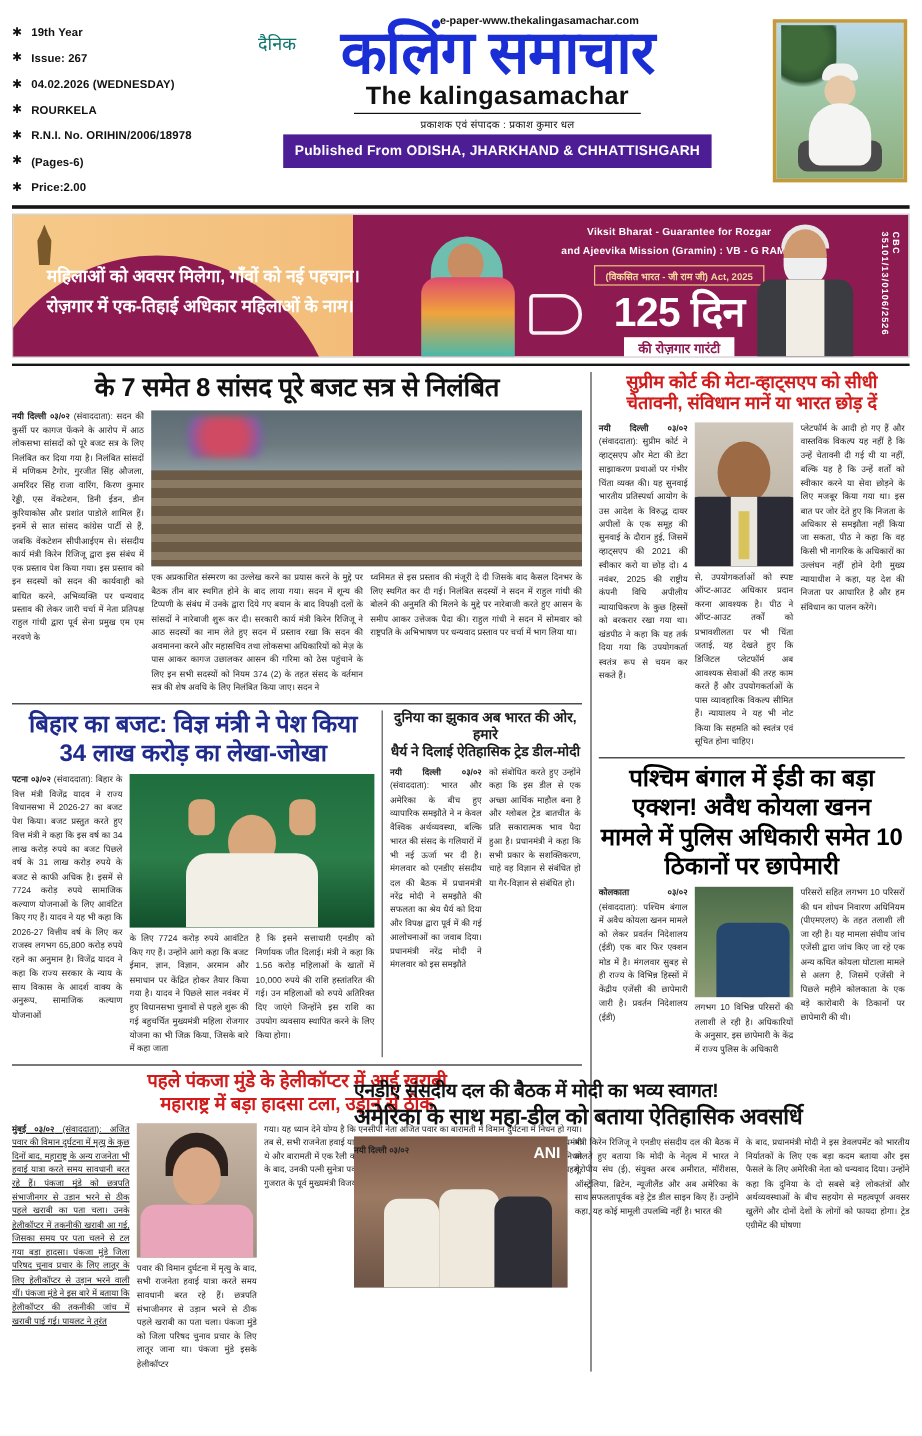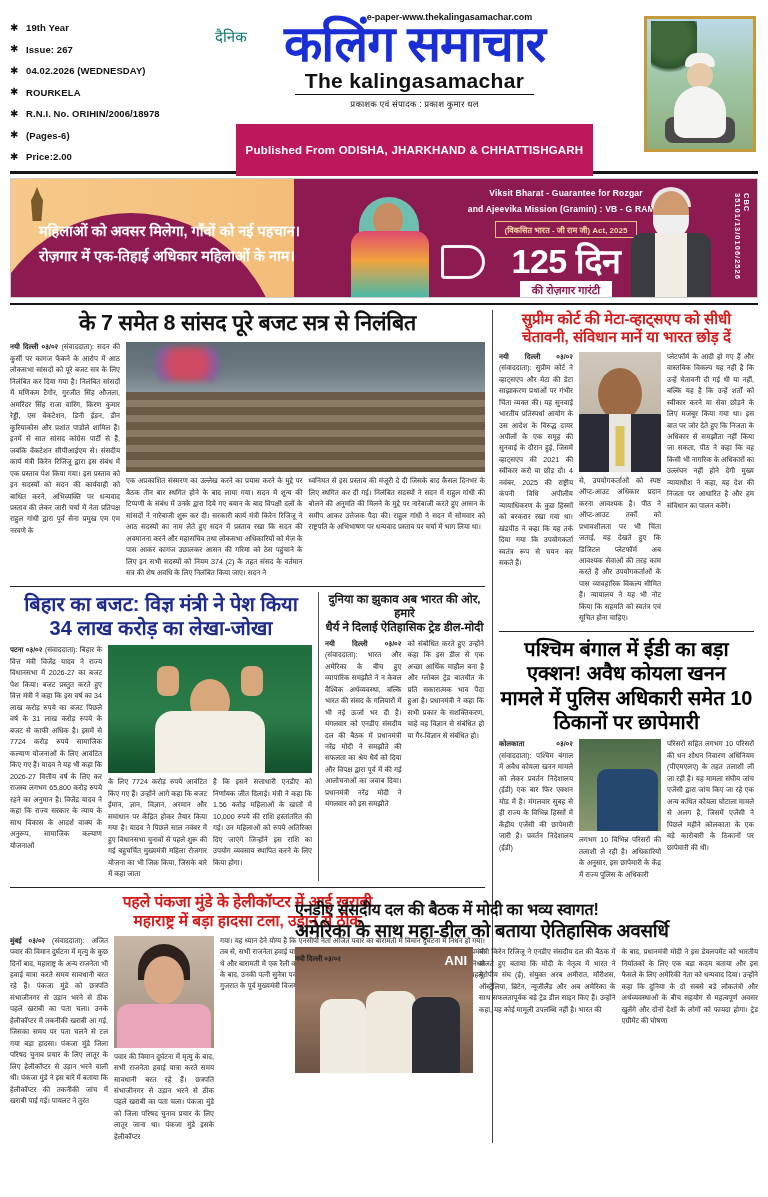--- a/index.html
+++ b/index.html
@@ -20,22 +20,22 @@
   .mh-center { flex: 1; text-align: center; position: relative; padding-top: 4px; }
   .mh-epaper { font-size: 9px; font-weight: bold; color: #111; text-align: center;
                margin-left: 70px; margin-bottom: 2px; }
   .mh-dainik { font-size: 15px; font-weight: normal; color: #0f766e;
                position: absolute; left: 18px; top: 18px; margin-left: 12px; }
   .mh-title { font-size: 50px; font-weight: bold; color: #1a2ed6; line-height: .96;
               letter-spacing: -1px; margin-top: -4px; }
   .mh-sub { font-size: 21px; font-weight: bold; color: #111; letter-spacing: .3px;
             border-bottom: 1.6px solid #111; display: inline-block; padding: 0 10px 1px 10px; margin-top: 1px;}
   .mh-pub { font-size: 8.5px; color: #111; margin-top: 3px; letter-spacing: .2px;}
-  .mh-banner { background: #be185d; color: #fff; font-size: 11.5px; font-weight: bold;
-               display: inline-block; padding: 20px 10px; margin-top: 15px; letter-spacing: .2px; }
+  .mh-banner { background: #4c1d95; color: #fff; font-size: 11.5px; font-weight: bold;
+               display: inline-block; padding: 8px 10px; margin-top: 3px; letter-spacing: .2px; }
   .mh-photo { width: 112px; height: 136px; margin-top: 8px; margin-right: 2px;
               border: 3px solid #c49a3a; position: relative; overflow: hidden;
               background: linear-gradient(#bcd9e8 0%, #9fc7a8 45%, #8fae7e 100%); }
   .saint { position:absolute; left:50%; top:26%; transform:translateX(-50%); }
   .saint-head { width:26px; height:26px; border-radius:50%; background:#e6c9a8; margin:0 auto; }
   .saint-turban { width:30px;height:14px;background:#f2f2f0;border-radius:15px 15px 3px 3px;margin:0 auto -4px;}
   .saint-body { width:52px;height:52px;background:#f4f4f2;border-radius:26px 26px 10px 10px;margin:-3px auto 0;}
   .tree { position:absolute; left:4px; top:2px; width:46px; height:58px;
           background: radial-gradient(circle at 40% 30%, #3f6b3a 0 40%, #2e5230 60%, transparent 70%); }
   .rock { position:absolute; bottom:6px; left:18px; width:70px; height:26px; background:#4a4a4a; border-radius:8px;}
@@ -292,21 +292,21 @@
           </div>
         </div>
       </div>
 
       <div class="sep"></div>
 
       <div>
         <div class="hl hl-red-lg" style="font-size:15.5px;">पहले पंकजा मुंडे के हेलीकॉप्टर में आई खराबी</div>
         <div class="hl hl-red-lg" style="font-size:15.5px;">महाराष्ट्र में बड़ा हादसा टला, उड़ान से ठीक</div>
         <div class="flow" style="margin-top:5px;">
-          <div class="flowcol" style="max-width:98px;">
+          <div class="flowcol" style="max-width:98px;text-decoration:underline;">
             <span class="dateline">मुंबई ०३/०२</span>
             <span>(संवाददाता): अजित पवार की विमान दुर्घटना में मृत्यु के कुछ दिनों बाद, महाराष्ट्र के अन्य राजनेता भी हवाई यात्रा करते समय सावधानी बरत रहे हैं। पंकजा मुंडे को छत्रपति संभाजीनगर से उड़ान भरने से ठीक पहले खराबी का पता चला। उनके हेलीकॉप्टर में तकनीकी खराबी आ गई, जिसका समय पर पता चलने से टल गया बड़ा हादसा। पंकजा मुंडे जिला परिषद चुनाव प्रचार के लिए लातूर के लिए हेलीकॉप्टर से उड़ान भरने वाली थीं। पंकजा मुंडे ने इस बारे में बताया कि हेलीकॉप्टर की तकनीकी जांच में खराबी पाई गई। पायलट ने तुरंत</span>
           </div>
           <div style="width:100px;">
             <div class="photo ph-pankaja">
               <div class="hair"></div>
               <div class="face"></div>
               <div class="dress"></div>
             </div>
             <div class="flowcol" style="margin-top:4px;">पवार की विमान दुर्घटना में मृत्यु के बाद, सभी राजनेता हवाई यात्रा करते समय सावधानी बरत रहे हैं। छत्रपति संभाजीनगर से उड़ान भरने से ठीक पहले खराबी का पता चला। पंकजा मुंडे को जिला परिषद चुनाव प्रचार के लिए लातूर जाना था। पंकजा मुंडे इसके हेलीकॉप्टर</div>

